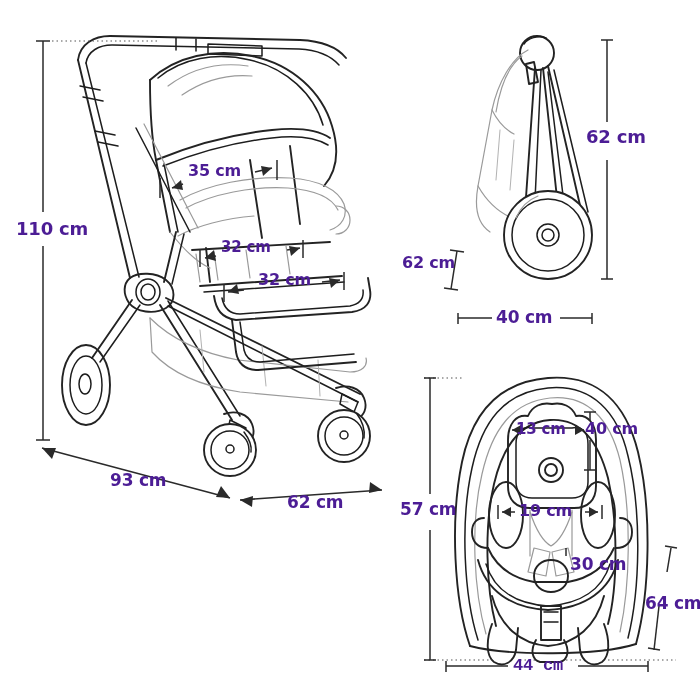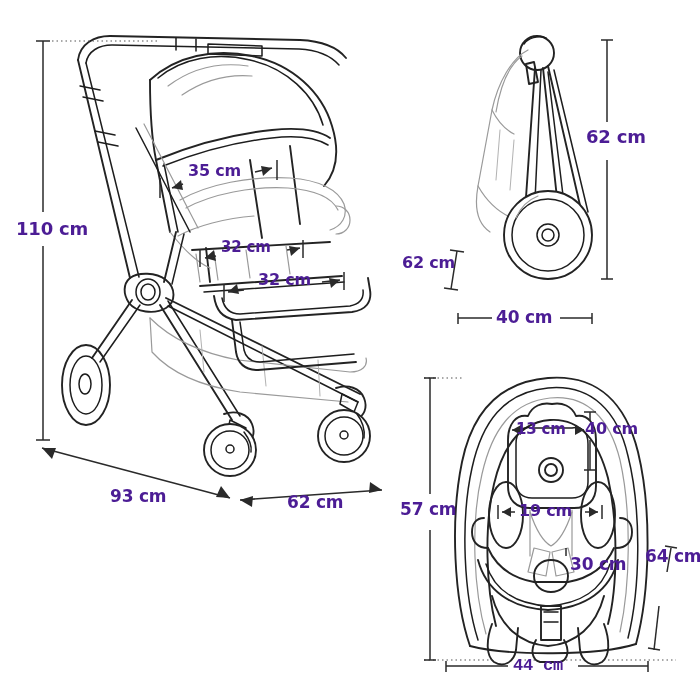--- a/index.html
+++ b/index.html
@@ -341,37 +341,37 @@
   </svg>
 
   <div class="dim-label s18" style="left:16px; top:220px;text-align:right;">110 cm</div>
 
   <div class="dim-label s16" style="left:188px; top:163px;">35 cm</div>
 
   <div class="dim-label s15" style="left:221px; top:240px;">32 cm</div>
 
   <div class="dim-label s16" style="left:258px; top:272px;">32 cm</div>
 
-  <div class="dim-label s17" style="left:110px; top:472px;margin-top:16px;">93 cm</div>
+  <div class="dim-label s17" style="left:110px; top:472px;">93 cm</div>
 
   <div class="dim-label s17" style="left:287px; top:494px;">62 cm</div>
 
   <div class="dim-label s18" style="left:586px; top:128px;">62 cm</div>
 
   <div class="dim-label s16" style="left:402px; top:255px;">62 cm</div>
 
   <div class="dim-label s17" style="left:496px; top:309px;">40 cm</div>
 
   <div class="dim-label s17" style="left:400px; top:501px;">57 cm</div>
 
   <div class="dim-label s15" style="left:516px; top:422px;">13 cm</div>
 
   <div class="dim-label s16" style="left:585px; top:421px;">40 cm</div>
 
   <div class="dim-label s16" style="left:519px; top:503px;">19 cm</div>
 
   <div class="dim-label s17" style="left:570px; top:556px;">30 cm</div>
 
-  <div class="dim-label s17" style="left:645px; top:548px;">64 cm</div>
+  <div class="dim-label s17" style="left:645px; top:595px;">64 cm</div>
 
   <div class="dim-label s17" style="left:513px; top:657px;font-family:Liberation Mono, monospace;">44 cm</div>
 
 </div>
 
 </body></html>

